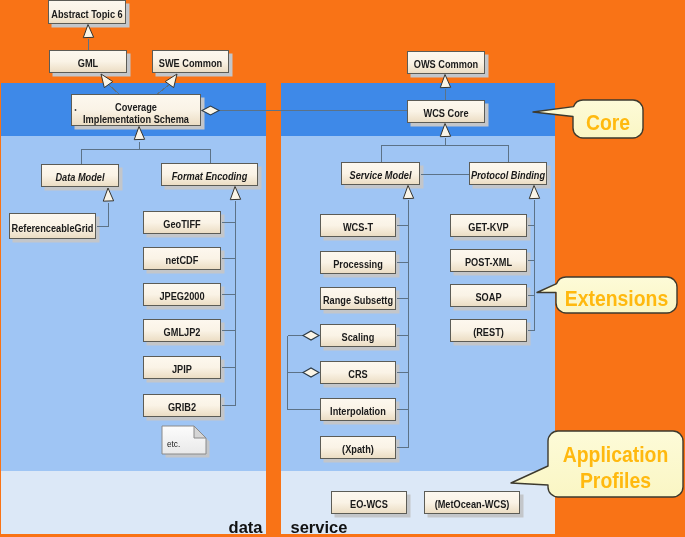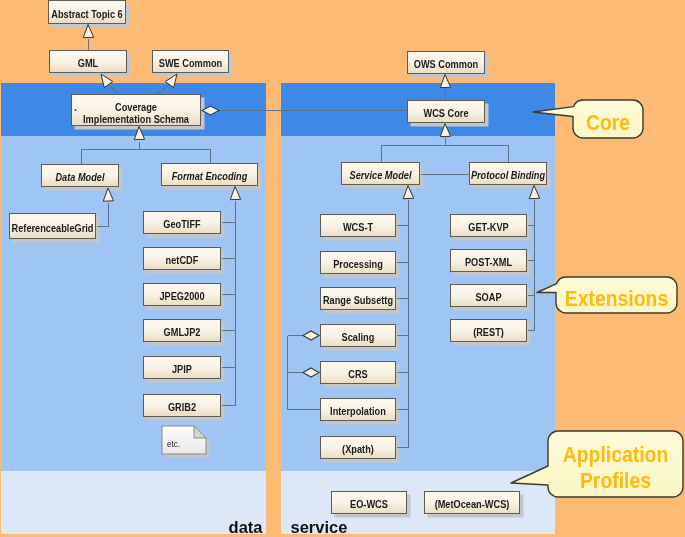--- a/index.html
+++ b/index.html
@@ -1,18 +1,18 @@
 <!DOCTYPE html>
 <html><head>
 <meta charset="utf-8">
 <title>WCS 2.0 Architecture</title>
 <style>
   html,body{margin:0;padding:0;background:#ffffff;}
   body{width:685px;height:537px;overflow:hidden;font-family:"Liberation Sans",sans-serif;}
-  #stage{position:relative;width:685px;height:537px;overflow:hidden;background:#fdba74;}
+  #stage{position:relative;width:685px;height:537px;overflow:hidden;background:#f97316;}
   #root{position:absolute;left:0;top:0;}
   #root text{font-family:"Liberation Sans",sans-serif;}
   .bx-txt{font-size:10.3px;font-weight:bold;fill:#1a1a1a;text-anchor:middle;}
   .bx-txt.it{font-style:italic;}
   .note-txt{font-size:8.2px;fill:#1a1a1a;}
   .panel-lbl{font-size:16.5px;font-weight:bold;fill:#111111;}
   .callout-txt{font-size:22.3px;font-weight:bold;text-anchor:middle;}
 </style>
 </head>
 <body>

